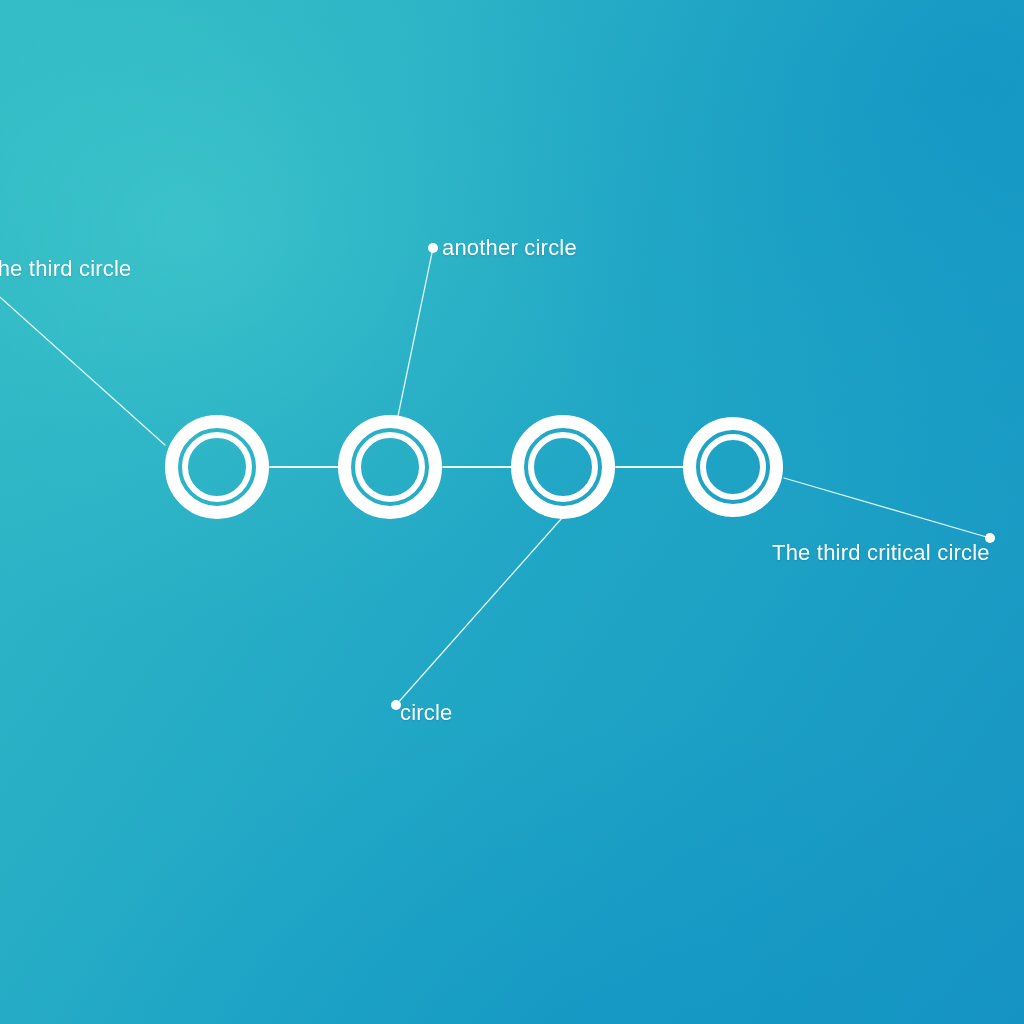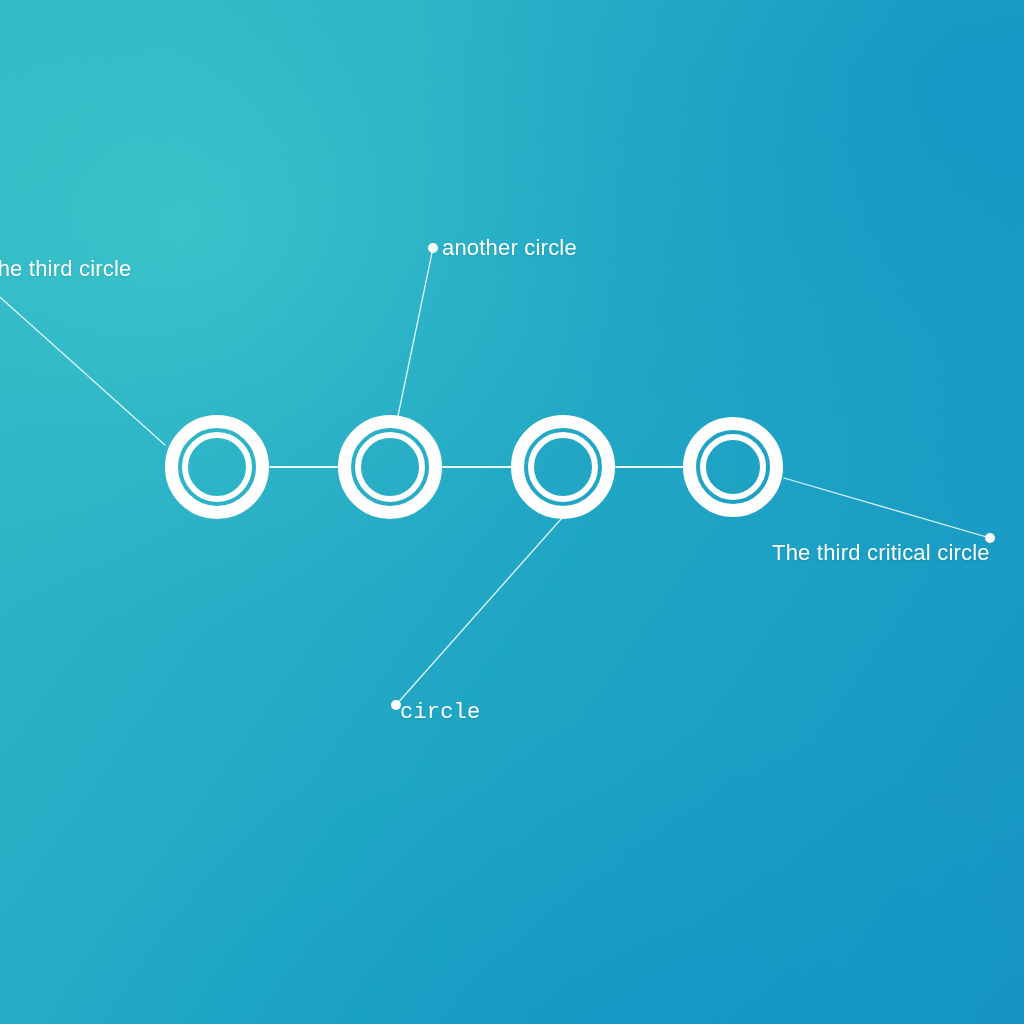--- a/index.html
+++ b/index.html
@@ -56,21 +56,21 @@
     font-family: "Liberation Sans", sans-serif;
     font-size: 22px;
     font-weight: 400;
     letter-spacing: 0.2px;
     white-space: nowrap;
     text-shadow: 0 1px 2px rgba(0, 60, 90, 0.18);
     line-height: 1;
   }
   #label-third   { left: -16px;  top: 258px; }
   #label-another { left: 442px;  top: 237px; }
-  #label-circle  { left: 400px;  top: 702px; font-family: Liberation Mono, monospace; }
+  #label-circle  { left: 400px;  top: 702px; }
   #label-last    { left: 772px;  top: 542px; }
 </style>
 </head>
 <body>
 
 <div id="stage">
 
   <div class="bg-base"></div>
   <div class="bg-glow"></div>
   <div class="bg-glow2"></div>

